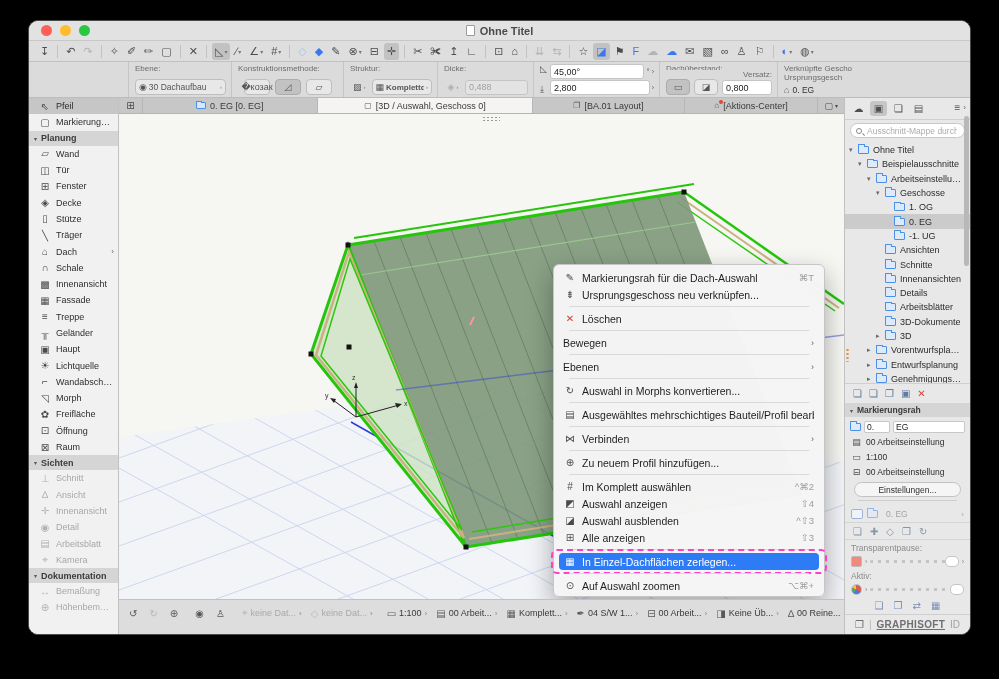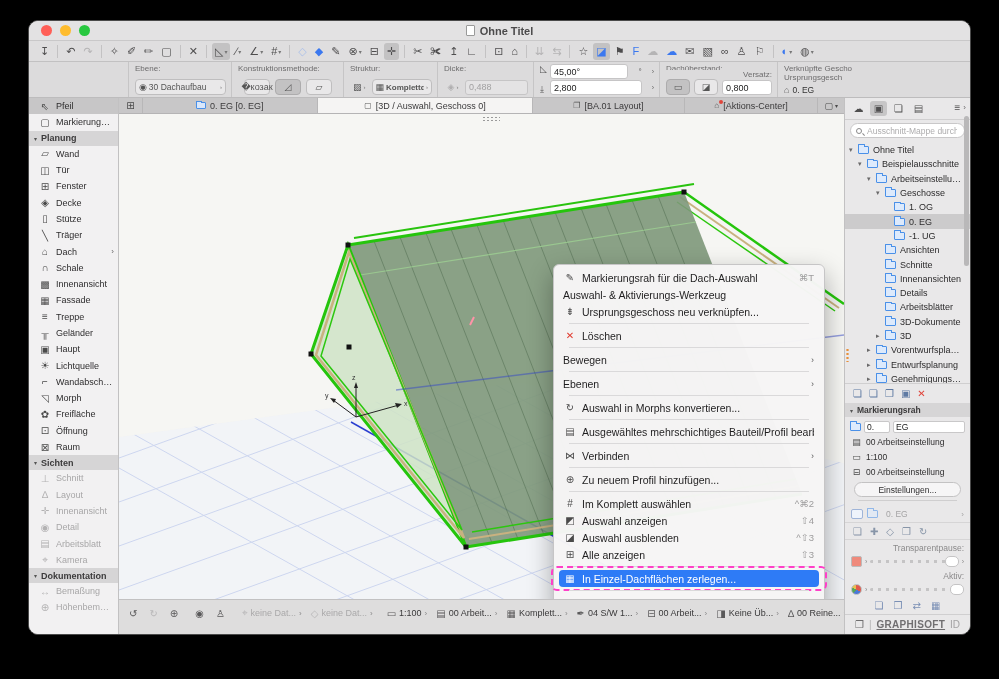--- a/index.html
+++ b/index.html
@@ -35,21 +35,21 @@
   .ib-row{display:flex;align-items:center;gap:3px;margin-top:auto;}
   .ib-btn{height:16px;min-width:18px;border:1px solid #bfbebf;border-radius:4px;background:#e9e8e9;display:flex;align-items:center;justify-content:center;font-size:9px;color:#555;padding:0 3px;gap:2px;}
   .ib-btn.sel{background:#c3c2c3;border-color:#adacad;}
   .ib-btn.flat{border:none;background:none;}
   .ib-btn .c{font-size:6px;color:#777;}
   .ib-field{height:15px;background:#fff;border:1px solid #c6c5c6;border-radius:3px;font-size:9px;color:#222;padding:0 3px;display:flex;align-items:center;min-width:0;}
   .ib-field input{border:none;outline:none;width:100%;font-size:9px;font-family:inherit;color:#222;background:transparent;padding:0;}
   .ib-field.dis{background:#e4e3e4;color:#a2a1a2;}
   .ib-field.dis input{color:#a2a1a2;}
   .ib-stack{display:flex;flex-direction:column;gap:1px;margin-top:auto;}
-  .ib-stack .r{display:flex;align-items:center;gap:10px;}
+  .ib-stack .r{display:flex;align-items:center;gap:2px;}
   .tiny-ch{font-size:7px;color:#666;}
   
   .main{flex:1;display:flex;min-height:0;}
   
   .palette{width:90px;background:#f2f1f2;border-right:1px solid #c2c1c2;overflow:hidden;flex:0 0 auto;}
   .pal-row{display:flex;align-items:center;height:16.3px;padding:0 4px 0 9px;font-size:9px;color:#2e2d2e;white-space:nowrap;}
   .pal-row .pg{width:14px;font-size:10px;color:#4a4a4a;margin-right:4px;text-align:center;flex:0 0 auto;}
   .pal-row .pl{overflow:hidden;text-overflow:ellipsis;}
   .pal-row .sub{margin-left:auto;font-size:8px;color:#666;display:none;}
   .pal-row .sub.show{display:block;}
@@ -135,21 +135,21 @@
   .b-row .bg{width:13px;text-align:center;font-size:9px;color:#4a4a4a;flex:0 0 auto;}
   .b-field{height:12px;background:#fff;border:1px solid #c9c8c9;border-radius:2px;display:flex;align-items:center;padding:0 2px;}
   .b-field input{border:none;outline:none;width:100%;font-size:8.5px;font-family:inherit;background:transparent;color:#222;padding:0;}
   .b-btn{height:15px;border:1px solid #c3c2c3;border-radius:8px;background:#f6f5f6;font-size:8.5px;color:#2e2d2e;display:flex;align-items:center;justify-content:center;margin:3px 4px 2px;}
   .b-div{height:1px;background:#cfcecf;margin:3px 8px;}
   .ref-row{display:flex;align-items:center;gap:4px;height:16px;padding:0 6px;color:#a5a4a5;font-size:8.5px;}
   .ref-box{width:12px;height:10px;border:1px solid #9fb4d8;border-radius:2px;background:#eef3fb;}
   .ref-row .folder{opacity:.55;}
   .clone-row{display:flex;align-items:center;gap:8px;height:18px;padding:0 8px;border-top:1px solid #d6d5d6;border-bottom:1px solid #d6d5d6;}
   .cli{font-size:10px;color:#8795a8;}
-  .tp-label{font-size:8.5px;color:#8b8a8b;padding:3px 6px 1px;text-align:right;}
+  .tp-label{font-size:8.5px;color:#8b8a8b;padding:3px 6px 1px;}
   .slider-row{display:flex;align-items:center;gap:3px;padding:0 6px;height:14px;}
   .swatch{width:11px;height:11px;border-radius:2px;border:1px solid #bbb;flex:0 0 auto;}
   .swatch.red{background:#ef8a7c;}
   .swatch.pie{background:conic-gradient(#e05a4e 0 120deg,#4a78d8 120deg 220deg,#57a55a 220deg 290deg,#e8c14e 290deg);border-radius:50%;}
   .track{flex:1;height:3px;border-radius:2px;background-image:repeating-linear-gradient(90deg,#c5c4c5 0 3px,transparent 3px 8px);position:relative;}
   .thumb{position:absolute;right:0;top:-4px;width:14px;height:11px;background:#fff;border:1px solid #c5c4c5;border-radius:5px;}
   .nav-foot-icons{display:flex;align-items:center;justify-content:center;gap:10px;height:18px;margin-top:auto;}
   .nfi{font-size:10px;color:#7a8fb5;}
   .brand-row{height:20px;display:flex;align-items:center;justify-content:center;gap:5px;border-top:1px solid #d0cfd0;flex:0 0 auto;}
   .brand-ic{font-size:10px;color:#6f6e6f;}
@@ -687,21 +687,21 @@
         </div>
 
         <div class="pal-row dis">
           <span class="pg">⊥</span>
           <span class="pl">Schnitt</span>
 
         </div>
 
         <div class="pal-row dis">
           <span class="pg">∆</span>
-          <span class="pl">Layout</span>
+          <span class="pl">Ansicht</span>
 
         </div>
 
         <div class="pal-row dis">
           <span class="pg">✛</span>
           <span class="pl">Innenansicht</span>
 
         </div>
 
         <div class="pal-row dis">
@@ -855,25 +855,20 @@
 
         <div class="cmenu">
 
             <div class="mi">
               <span class="mico">✎</span>
               <span class="mlab">Markierungsrah für die Dach-Auswahl</span>
 
               <span class="msc">⌘T</span>
             </div>
 
-            <div class="mi">
-
-              <span class="mlab">Auswahl- &amp; Aktivierungs-Werkzeug</span>
-
-            </div>
 
             <div class="mi">
               <span class="mico">⇟</span>
               <span class="mlab">Ursprungsgeschoss neu verknüpfen...</span>
 
             </div>
 
             <div class="mi sep">
               
               

